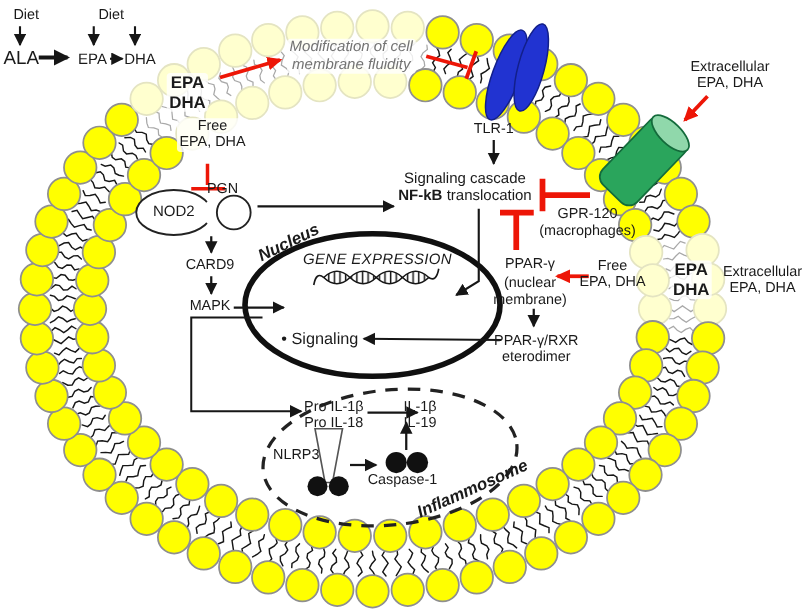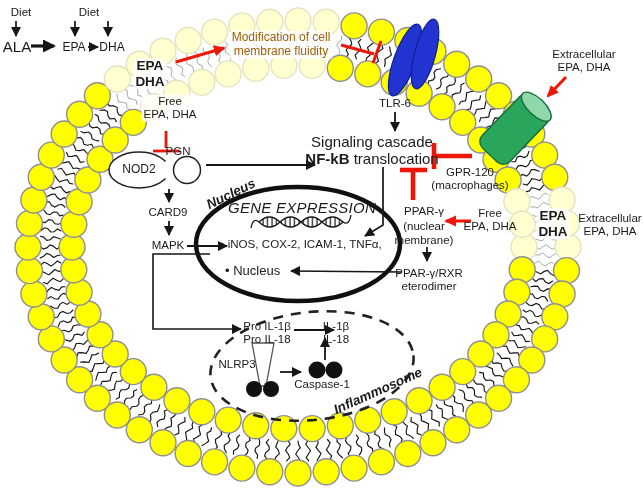--- a/index.html
+++ b/index.html
@@ -4,23 +4,23 @@
 <style>
   html,body{margin:0;padding:0;background:#fff;}
   .stage{position:relative;width:643px;height:488px;background:#fff;overflow:hidden;
          font-family:"Liberation Sans",sans-serif;color:#1a1a1a;}
   .stage svg{position:absolute;left:0;top:0;}
   .lbl{position:absolute;transform:translate(-50%,-50%);text-align:center;
        line-height:1.16;white-space:nowrap;font-size:11.5px;}
   .left-anchor{transform:translate(0,-50%);text-align:left;}
   .b{font-weight:bold;}
   .i{font-style:italic;}
-  .red{color:#a16207;}
+  .red{color:#737373;font-style:italic;}
   .fs12{font-size:12px;}
-  .fs123{font-size:15px;}
+  .fs123{font-size:12px;}
   .fs13{font-size:13px;}
   .fs135{font-size:13.5px;}
   .fs15{font-size:15px;}
   .whitebg{background:rgba(255,255,255,.78);padding:0 2px;border-radius:3px;}
   .rot-n26{transform:translate(-50%,-50%) rotate(-26deg);}
   .rot-n24{transform:translate(-50%,-50%) rotate(-24deg);}
   .ls{letter-spacing:.25px;font-style:italic;}
   .lh14{line-height:14.5px;}
   .lh135{line-height:13.5px;}
 </style>
@@ -399,21 +399,21 @@
 <div class="lbl red fs12 whitebg" style="left:281px;top:45px">
   <div>Modification of cell</div>
   <div>membrane fluidity</div>
 </div>
 
 <div class="lbl whitebg" style="left:170px;top:108px">
   <div>Free</div>
   <div>EPA, DHA</div>
 </div>
 
-<div class="lbl" style="left:395px;top:104px">TLR-6</div>
+<div class="lbl" style="left:395px;top:104px">TLR-1</div>
 
 <div class="lbl fs123" style="left:372px;top:150px">
   <div>Signaling cascade</div>
   <div><b>NF-kB</b> <span>translocation</span></div>
 </div>
 
 <div class="lbl" style="left:584px;top:61px">
   <div>Extracellular</div>
   <div>EPA, DHA</div>
 </div>
@@ -426,24 +426,23 @@
 <div class="lbl fs12" style="left:139px;top:170px">NOD2</div>
 <div class="lbl" style="left:178px;top:152px">PGN</div>
 <div class="lbl" style="left:168px;top:213px">CARD9</div>
 <div class="lbl" style="left:168px;top:246px">MAPK</div>
 
 <div class="lbl b i fs135 rot-n26" style="left:231px;top:194px">Nucleus</div>
 
 <div class="lbl fs123 ls" style="left:302px;top:208px">GENE EXPRESSION</div>
 
 <div class="lbl lh135" style="left:301px;top:244px;font-size:11.6px">
-  <div>• iNOS, COX-2, ICAM-1, TNFα,</div>
-</div>
-
-<div class="lbl left-anchor fs13" style="left:225px;top:271px">• Nucleus</div>
+</div>
+
+<div class="lbl left-anchor fs13" style="left:225px;top:271px">• Signaling</div>
 
 <div class="lbl lh14" style="left:424px;top:226px">
   <div>PPAR-γ</div>
   <div>(nuclear</div>
   <div>membrane)</div>
 </div>
 
 <div class="lbl" style="left:490px;top:220px">
   <div>Free</div>
   <div>EPA, DHA</div>
@@ -464,21 +463,21 @@
   <div>eterodimer</div>
 </div>
 
 <div class="lbl" style="left:267px;top:333px">
   <div>Pro IL-1β</div>
   <div>Pro IL-18</div>
 </div>
 
 <div class="lbl" style="left:336px;top:333px">
   <div>IL-1β</div>
-  <div>IL-18</div>
+  <div>IL-19</div>
 </div>
 
 <div class="lbl" style="left:237px;top:365px">NLRP3</div>
 <div class="lbl" style="left:322px;top:385px">Caspase-1</div>
 
 <div class="lbl b i fs135 rot-n24" style="left:378px;top:391px">Inflammosome</div>
 
 </div>
 
 </body></html>

